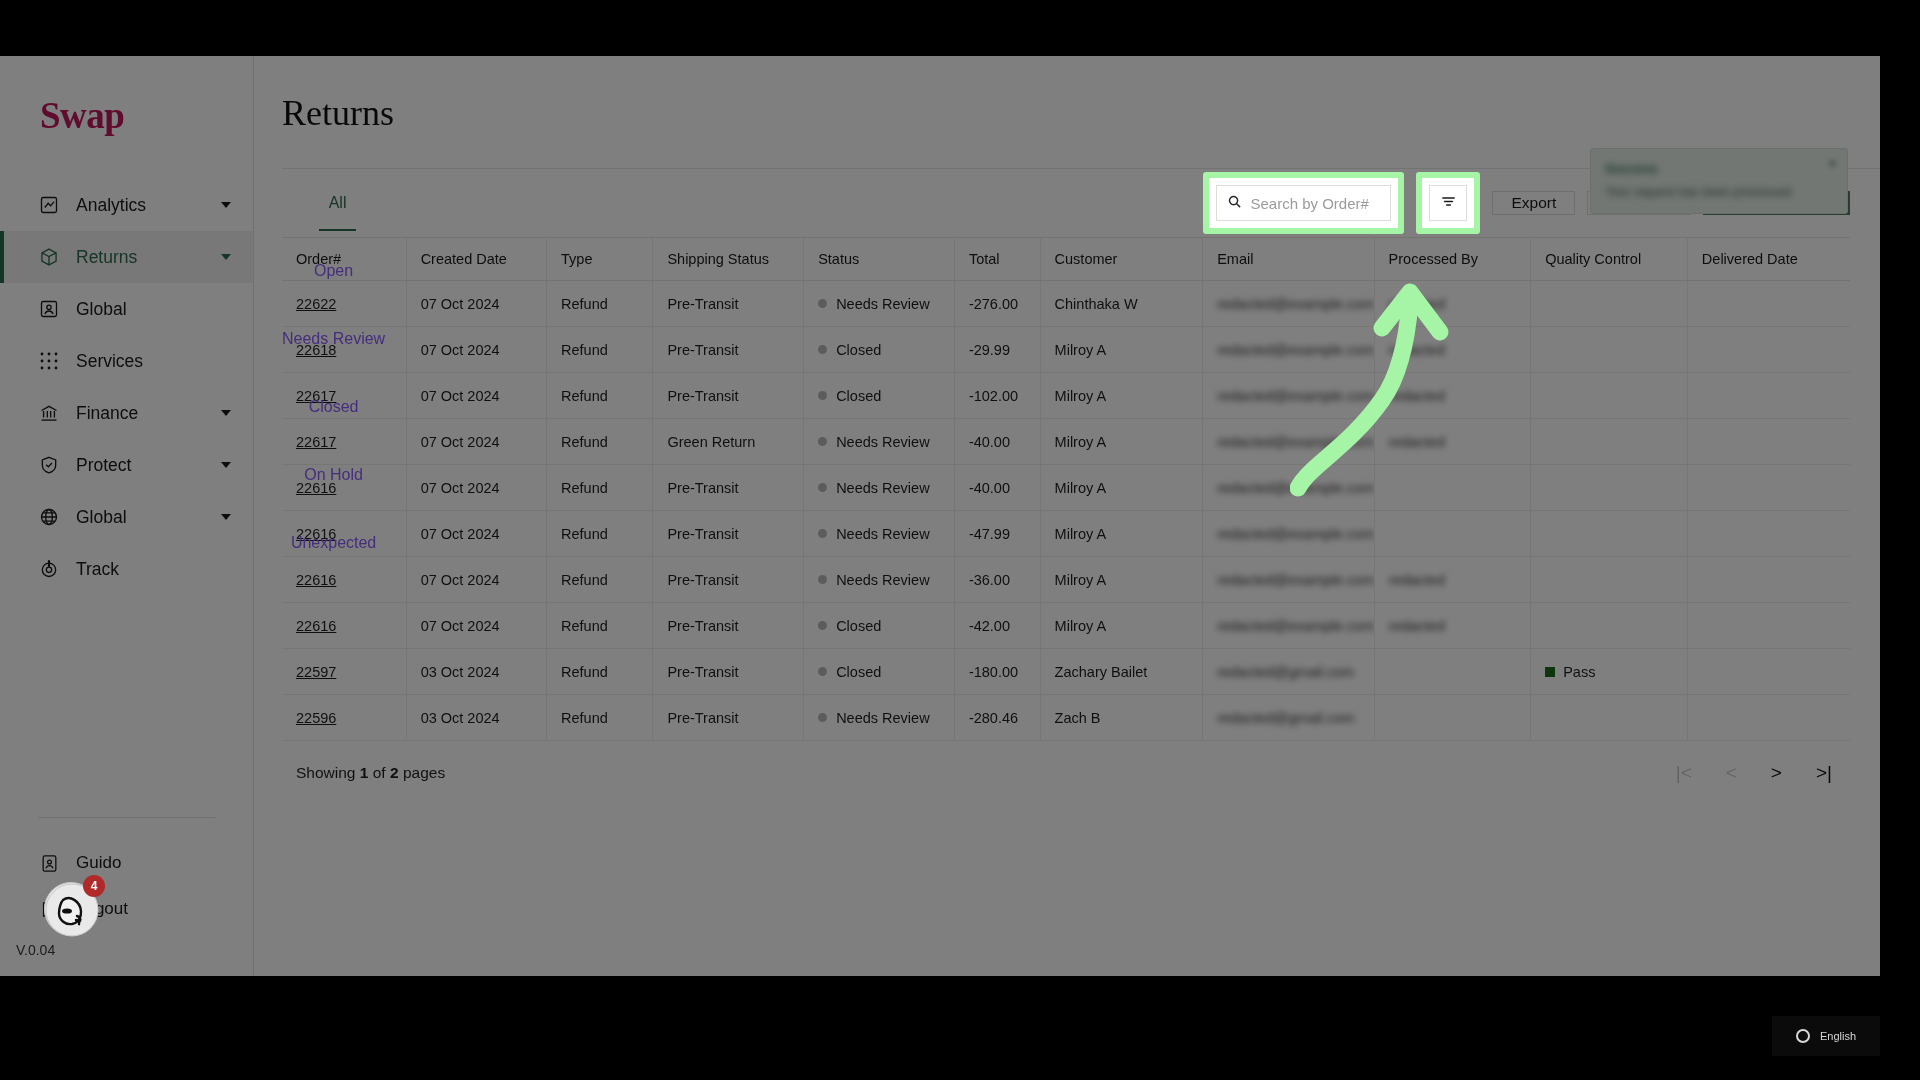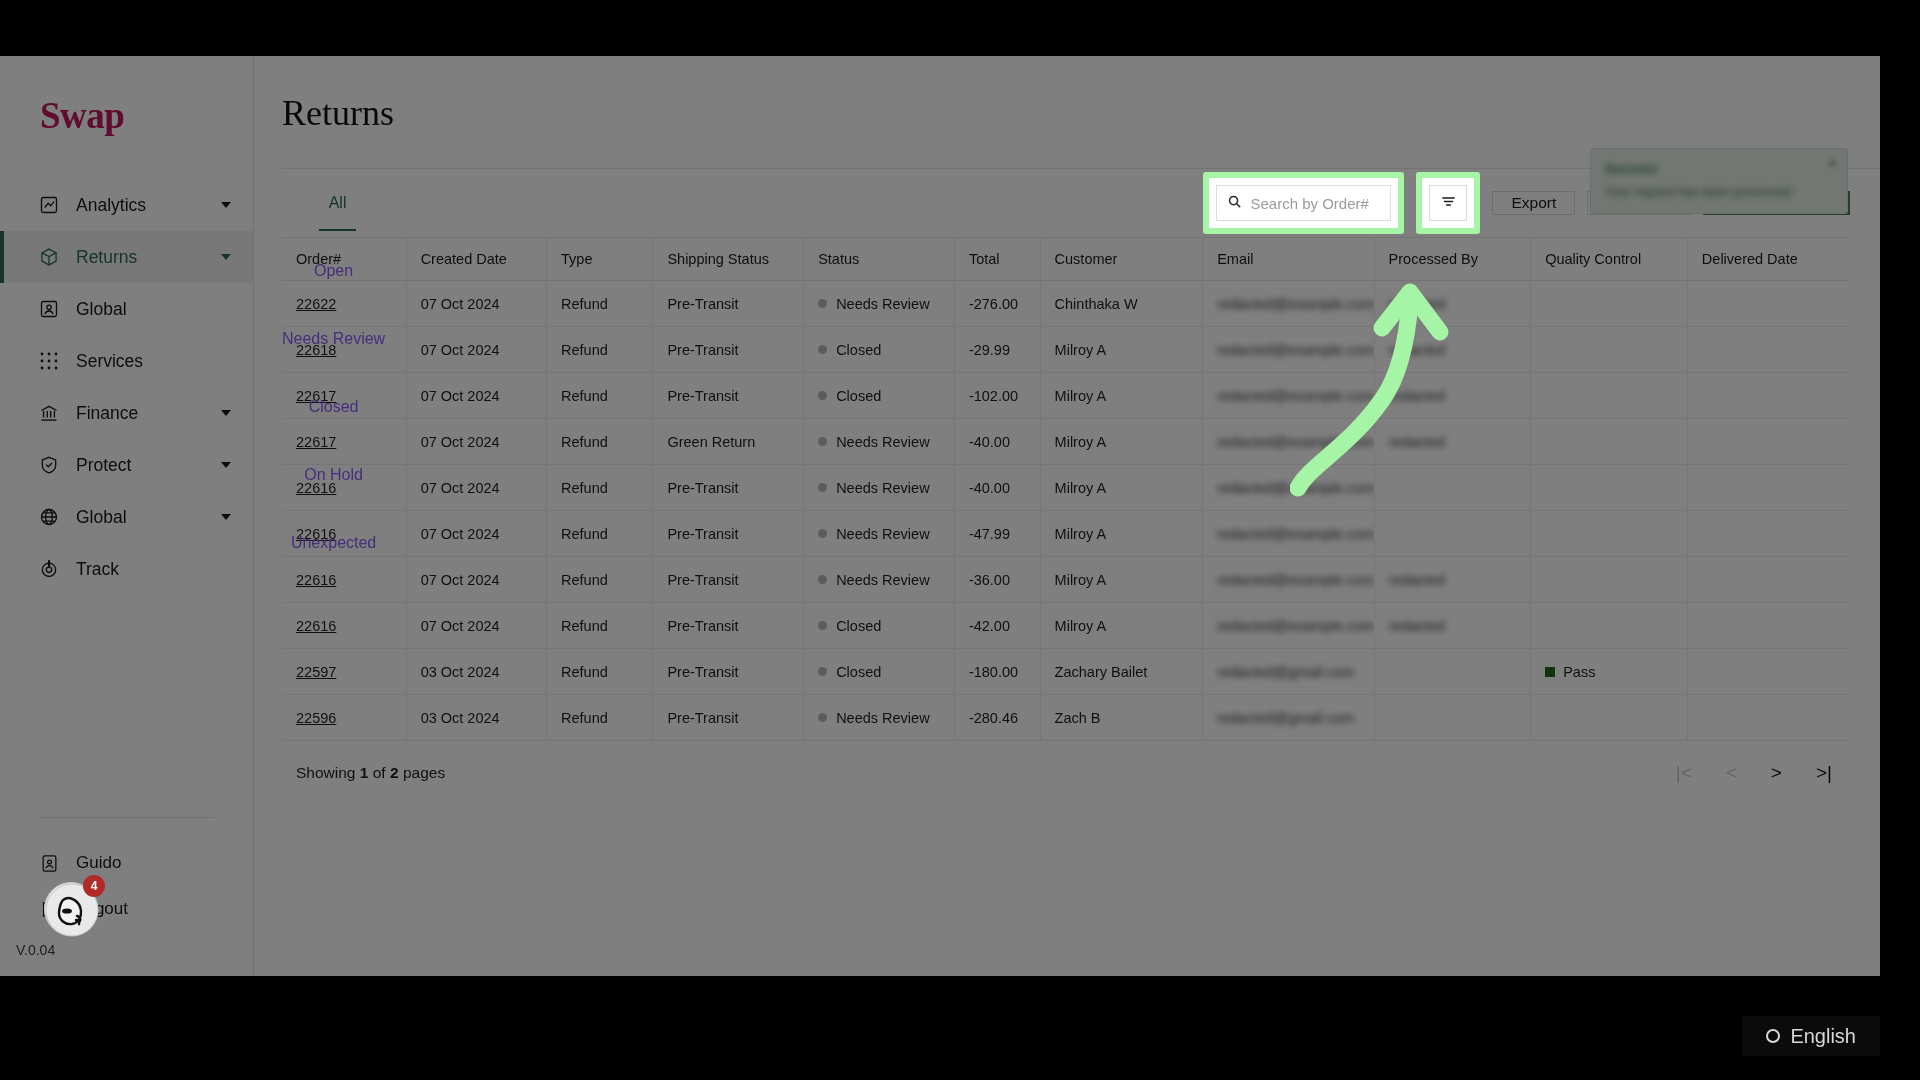--- a/index.html
+++ b/index.html
@@ -352,21 +352,21 @@
 
   
   .lang-badge {
     position: absolute;
     right: 40px; bottom: 24px;
     background: #0b0b0b;
     color: #d8d8d8;
     height: 40px;
     padding: 0 24px;
     display: flex; align-items: center; gap: 10px;
-    font-size: 20px;
+    font-size: 11px;
     z-index: 70;
   }
   .lang-ring {
     width: 14px; height: 14px;
     border: 2px solid #d8d8d8;
     border-radius: 50%;
   }
 
   
   #arrow {

